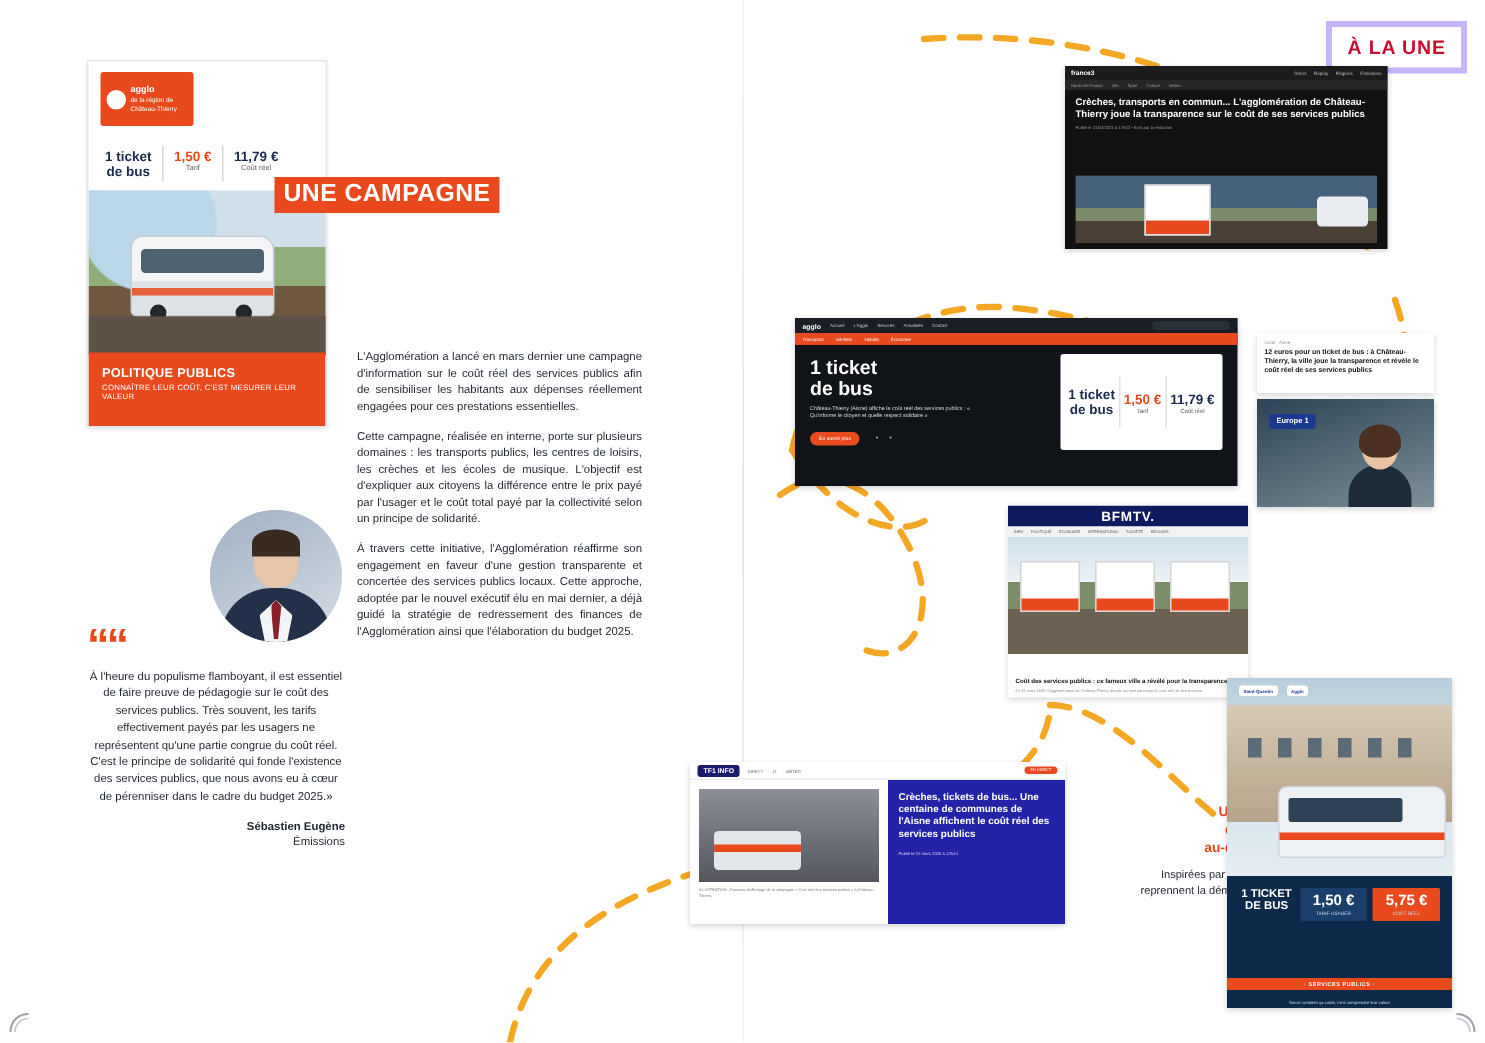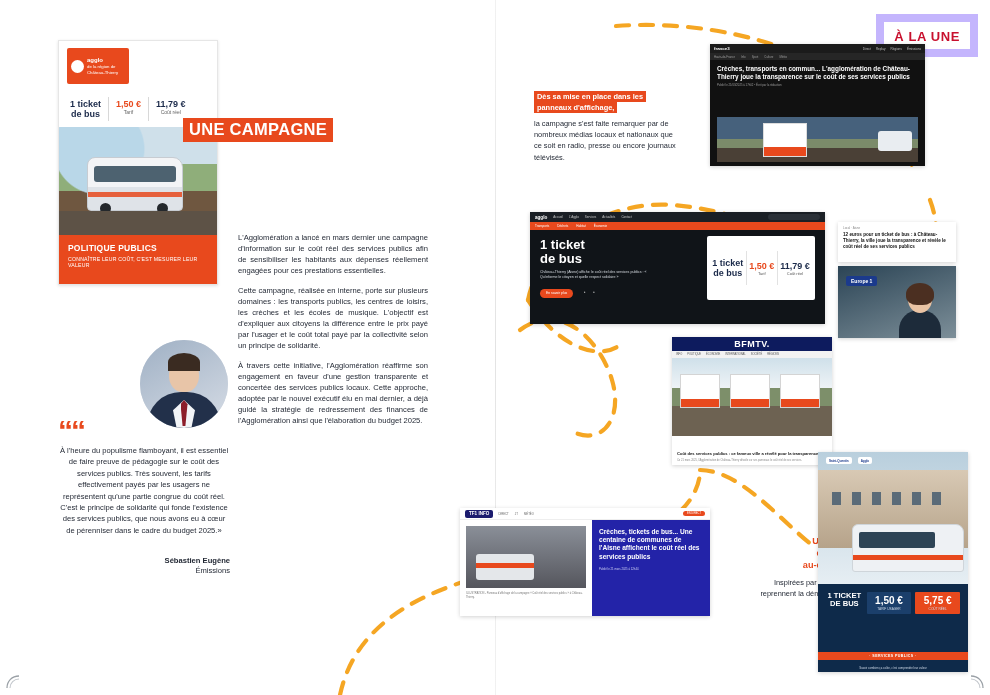--- a/index.html
+++ b/index.html
@@ -22,21 +22,21 @@
   }
   
   .curl { position:absolute; width:14px; height:14px; }
   .curl.bl { left:6px; bottom:6px; }
   .curl.br { right:6px; bottom:6px; }
   .curl svg { display:block; }
 
   
   .alaune {
     position:absolute; right:12px; top:14px;
-    border:8px solid #c4b5fd;
+    border:4px solid #c4b5fd;
     padding:5px 10px 4px 10px;
   }
   .alaune span {
     color:#c8102e; font-weight:bold; font-size:13px; letter-spacing:.6px;
   }
 
   
   .poster {
     position:absolute; left:58px; top:40px; width:160px; height:245px;
     background:#ffffff; border:1px solid #e6e6e6;
@@ -146,21 +146,21 @@
     background:#8c1d2a; clip-path:polygon(50% 0,100% 16%,70% 100%,30% 100%,0 16%);
   }
 
   
   .quote { position:absolute; left:58px; top:420px; width:172px; }
   .quote .marks { color:#e8491d; font-size:30px; font-weight:bold; line-height:.7; letter-spacing:-2px; }
   .quote .qt {
     font-size:7.6px; line-height:1.5; color:#1e2430; text-align:center; margin-top:4px;
   }
   .quote .sig {
-    text-align:right; margin-top:20px; font-size:7.6px; color:#1e2430; line-height:1.35;
+    text-align:right; margin-top:10px; font-size:7.6px; color:#1e2430; line-height:1.35;
   }
   .quote .sig b { display:block; }
 
   
   .path { position:absolute; inset:0; pointer-events:none; }
 
   
   .card { position:absolute; background:#fff; box-shadow:0 1px 4px rgba(0,0,0,.18); overflow:hidden; }
 
   
@@ -386,24 +386,20 @@
       <path d="M340,695 C360,600 470,575 560,560 C660,543 700,505 700,470"></path>
       <path d="M520,330 C560,300 600,340 612,380 C624,420 600,448 570,430"></path>
       <path d="M528,300 C540,240 610,200 672,205 C730,209 760,230 800,228"></path>
       <path d="M528,300 C560,350 600,360 620,345"></path>
       <path d="M930,200 C945,240 930,270 915,300"></path>
       <path d="M616,26 C700,20 780,40 830,70 C880,100 905,140 915,175"></path>
       <path d="M700,470 C740,470 780,520 812,545"></path>
     </g>
   </svg>
 
-  <div class="callout" id="callout-1">
-    <span class="hl">Dès sa mise en place dans les panneaux d'affichage,</span>
-    <span class="rest">la campagne s'est faite remarquer par de nombreux médias locaux et nationaux  que ce soit en radio, presse ou encore journaux télévisés.</span>
-  </div>
 
   <div class="card" id="clip-france3">
     <div class="navbar">
       <div class="brand">france3</div>
       <div class="nav">
         <span>Direct</span>
         <span>Replay</span>
         <span>Régions</span>
         <span>Émissions</span>
       </div>

